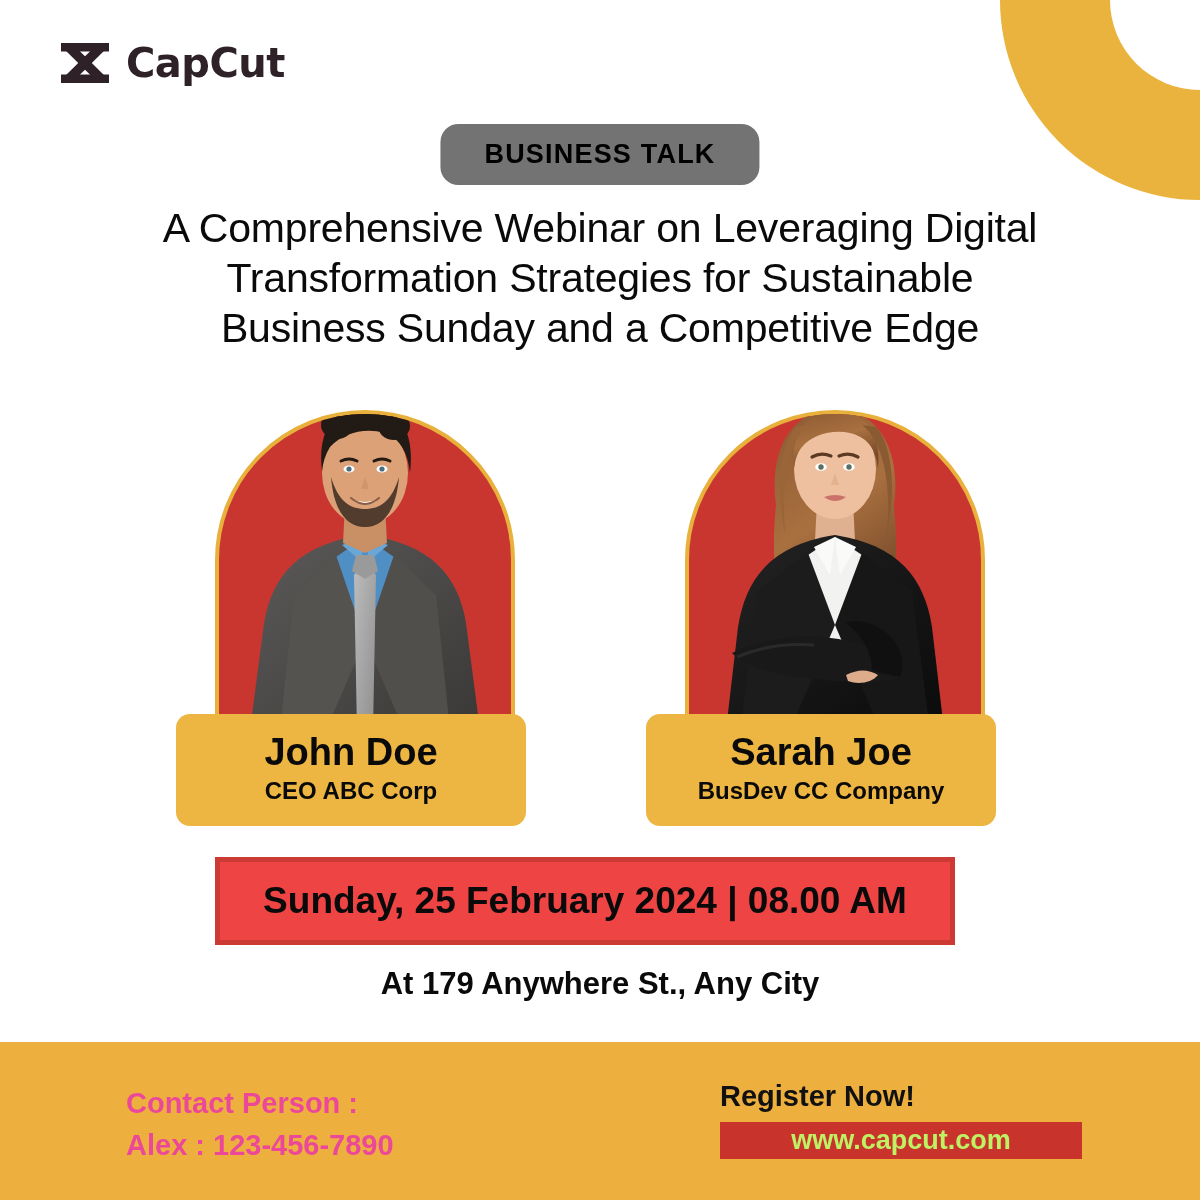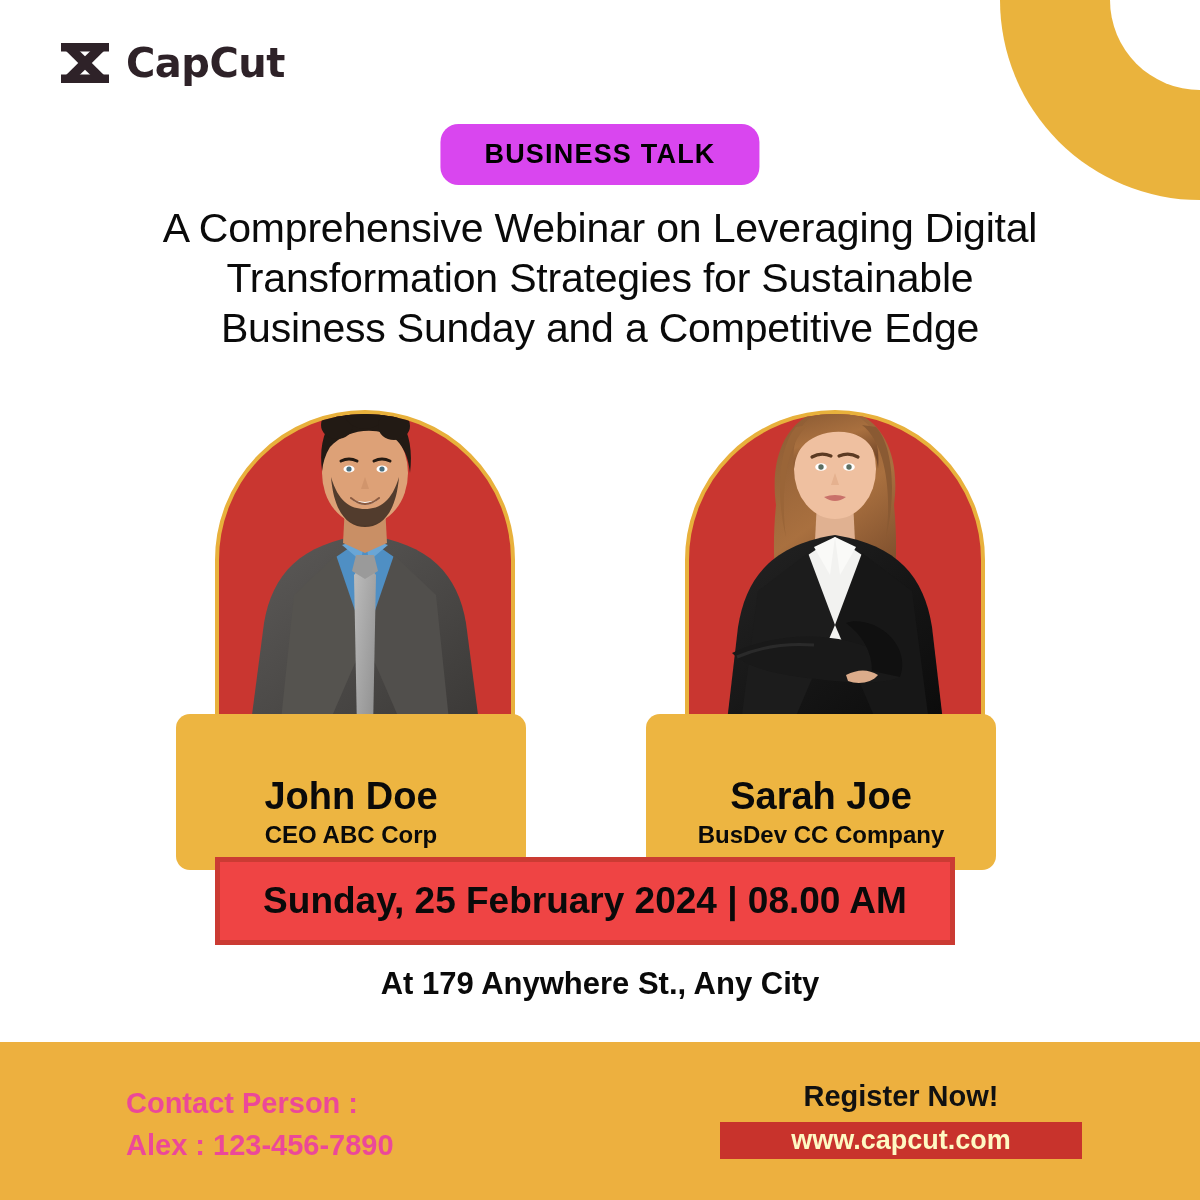--- a/index.html
+++ b/index.html
@@ -19,21 +19,21 @@
         border-radius:50%;background:#ffffff;}
 
   
   .logo{position:absolute;left:58px;top:40px;display:flex;align-items:center;gap:14px;justify-content:flex-end;}
   .logo-mark{width:54px;height:46px;display:block;}
   .logo-word{font-size:40px;font-weight:700;color:#2E2228;letter-spacing:-0.5px;
              font-family:"DejaVu Sans", sans-serif;}
 
   
   .badge{position:absolute;left:50%;transform:translateX(-50%);top:124px;
-         background:#d946ef;border-radius:18px;padding:15px 44px;}
+         background:#737373;border-radius:18px;padding:15px 44px;}
   .badge span{font-size:27px;font-weight:700;color:#000;letter-spacing:1.2px;
               font-family:"Liberation Sans", sans-serif;white-space:nowrap;}
 
   
   .headline{position:absolute;left:60px;top:203px;width:1080px;text-align:center;
             font-family:"Liberation Sans Narrow","Liberation Sans",sans-serif;
             font-size:41px;line-height:50px;font-weight:400;color:#0A0A0A;
             letter-spacing:-0.2px;}
   .headline div{white-space:nowrap;}
 
@@ -50,45 +50,45 @@
         box-sizing:border-box;}
   .arch-mask{position:absolute;left:0;top:0;width:470px;height:345px;overflow:hidden;}
 
   .portrait{position:absolute;left:0;top:0;width:470px;height:360px;}
   .portrait svg{display:block;}
 
   .nameplate{position:absolute;left:46px;top:329px;width:350px;
              background:#EDB541;border-radius:14px;
              padding:16px 10px 20px;text-align:center;box-sizing:border-box;}
   .nameplate .nm{font-size:38px;font-weight:700;color:#0A0A0A;line-height:44px;
-                 font-family:"Liberation Sans",sans-serif;margin-top:44px;}
+                 font-family:"Liberation Sans",sans-serif;}
   .nameplate .rl{font-size:24px;font-weight:700;color:#0A0A0A;line-height:30px;
                  margin-top:2px;font-family:"Liberation Sans",sans-serif;}
 
   
   .datebox{position:absolute;left:215px;top:857px;width:740px;height:88px;
            border:5px solid #CB3B33;background:#ef4444;box-sizing:border-box;
            display:flex;align-items:center;justify-content:center;}
   .datebox span{font-family:"Liberation Sans Narrow","Liberation Sans",sans-serif;
                 font-size:37px;font-weight:700;color:#0A0A0A;letter-spacing:0px;}
 
   .address{position:absolute;left:0;top:966px;width:1200px;text-align:center;
            font-size:31px;font-weight:700;color:#0A0A0A;
            font-family:"Liberation Sans",sans-serif;}
 
   
   .footer{position:absolute;left:0;top:1042px;width:1200px;height:158px;background:#EDB03F;}
   .contact{position:absolute;left:126px;top:1082px;font-size:29px;font-weight:700;
            color:#ec4899;line-height:42px;font-family:"Liberation Sans",sans-serif;}
-  .register{position:absolute;left:720px;top:1080px;width:362px;text-align:center;
+  .register{position:absolute;left:720px;top:1080px;width:362px;
             font-size:29px;font-weight:700;color:#111;
             font-family:"Liberation Sans",sans-serif;}
   .urlbtn{position:absolute;left:720px;top:1122px;width:362px;height:37px;
           background:#C8332C;display:flex;align-items:center;justify-content:center;}
-  .urlbtn span{font-size:27px;font-weight:700;color:#fef9c3;
+  .urlbtn span{font-size:27px;font-weight:700;color:#bef264;
                font-family:"Liberation Sans",sans-serif;text-align:center;}
 </style>
 </head>
 <body>
 
 <div id="poster">
 
   <div class="ring-clip">
     <div class="ring"></div>
     <div class="ring-hole"></div>

